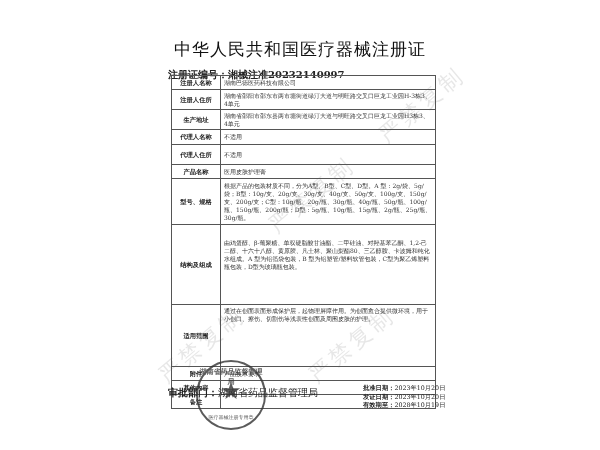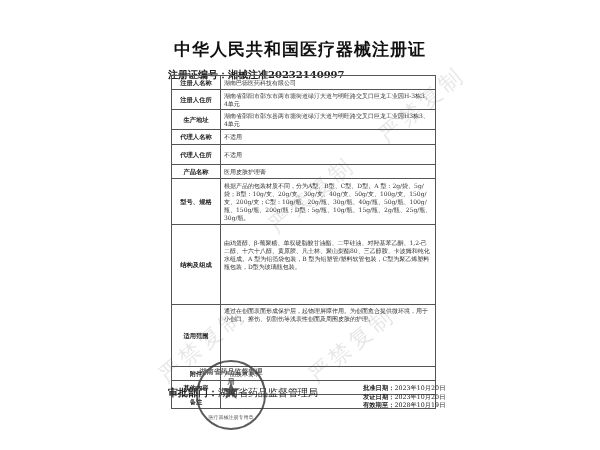--- a/index.html
+++ b/index.html
@@ -2,21 +2,21 @@
 <html><head>
 <meta charset="utf-8">
 <style>
   html, body { margin: 0; padding: 0; }
   body {
     width: 600px; height: 450px; background: #ffffff; position: relative; overflow: hidden;
     font-family: "DejaVu Serif", "Liberation Serif", serif; color: #222;
   }
   .title {
     position: absolute; left: 0; width: 600px; top: 38px; text-align: center;
-    font-size: 17px; font-weight: bold; letter-spacing: 1px; color: #111;
+    font-size: 17px; font-weight: normal; letter-spacing: 1px; color: #111;
   }
   .reg-no {
     position: absolute; left: 168px; top: 68px; font-size: 10px; font-weight: bold; color: #222;
   }
   table.cert {
     position: absolute; left: 171px; top: 75px; width: 265px;
     border-collapse: collapse; font-size: 6px; line-height: 8px;
   }
   table.cert td { border: 1px solid #555; padding: 1px 3px; vertical-align: middle; }
   table.cert td.lbl {

